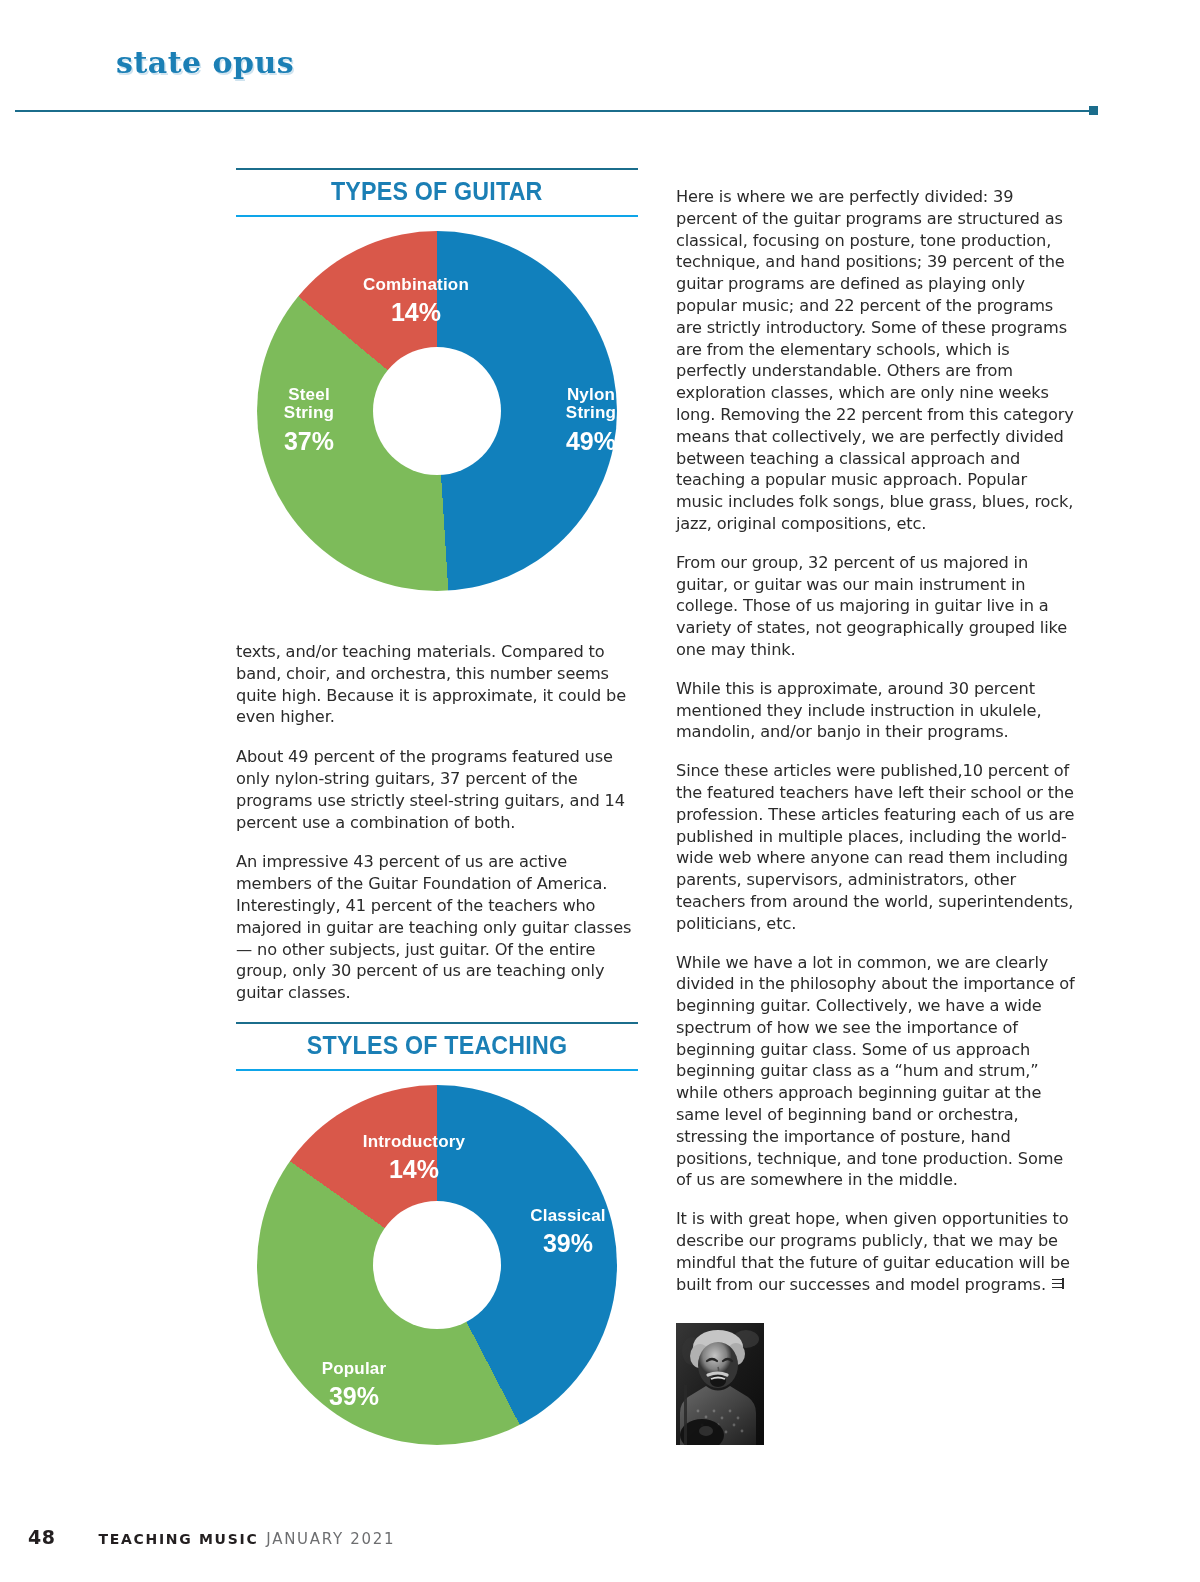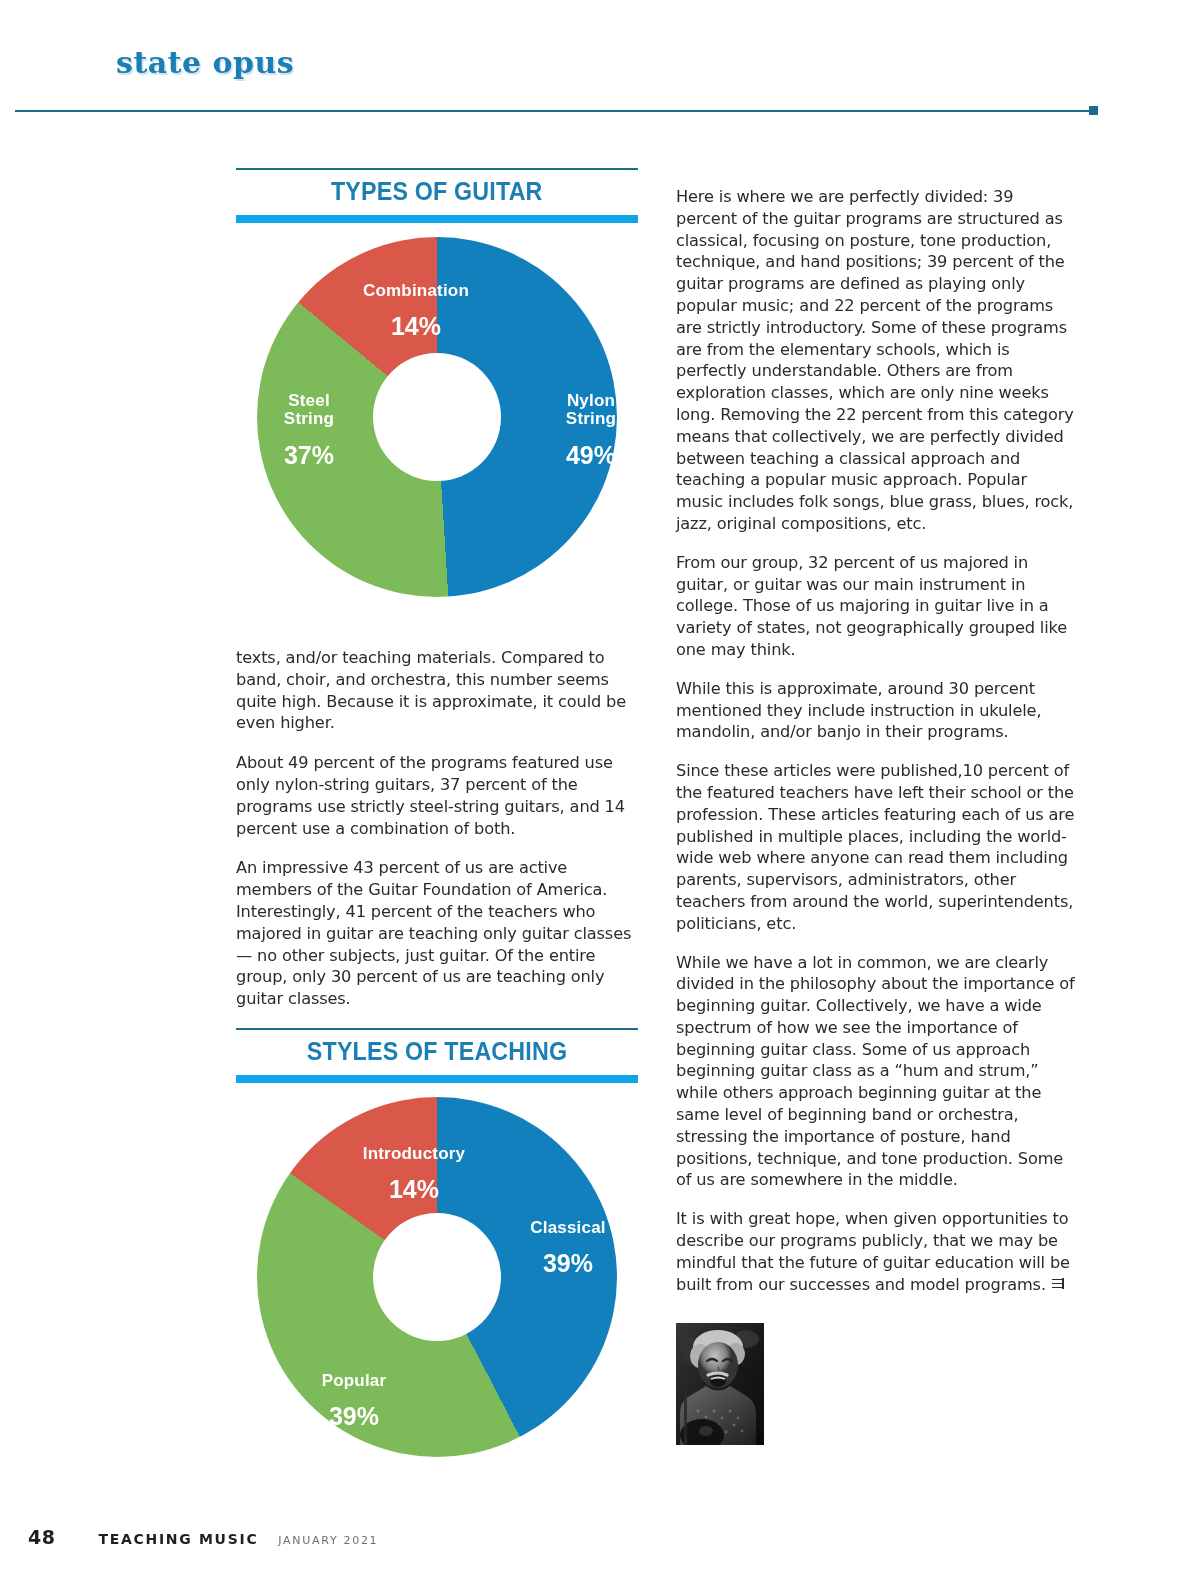--- a/index.html
+++ b/index.html
@@ -63,21 +63,21 @@
     position: absolute;
     left: 676px;
     top: 176px;
     width: 400px;
   }
 
   
   .chart-block { width: 402px; }
   .chart-title-wrap {
     border-top: 2px solid #1b6d8c;
-    border-bottom: 8px solid #0ea5e9;
+    border-bottom: 2px solid #0ea5e9;
     text-align: center;
     padding: 7px 0 9px 0;
   }
   .chart-title {
     font-family: "Liberation Sans Narrow", "Liberation Sans", sans-serif;
     font-weight: 700;
     font-size: 25px;
     letter-spacing: 0.2px;
     color: #1b7fb5;
     display: inline-block;
@@ -118,21 +118,21 @@
   .slice-label .name {
     display: block;
     font-weight: 700;
     font-size: 17px;
     letter-spacing: 0.2px;
   }
   .slice-label .pct {
     display: block;
     font-weight: 700;
     font-size: 25px;
-    margin-top: 13px;
+    margin-top: 5px;
   }
 
   
   p.body {
     margin: 10px 0 17px 0;
     font-family: "DejaVu Sans", sans-serif;
     font-size: 16.2px;
     line-height: 21.8px;
     color: #2b2b2b;
     letter-spacing: -0.15px;
@@ -210,24 +210,24 @@
   }
   .pub {
     font-weight: 700;
     font-size: 14px;
     color: #231f20;
     letter-spacing: 1.7px;
     margin-left: 43px;
   }
   .issue {
     font-weight: 400;
-    font-size: 11px;
+    font-size: 15px;
     color: #6d6e70;
     letter-spacing: 1.7px;
-    margin-left: 20px;
+    margin-left: 8px;
   }
 </style>
 </head>
 <body>
 
 <div class="page-header">
   <div class="kicker">state opus</div>
   <div class="header-rule"></div>
   <div class="header-dot"></div>
 </div>

